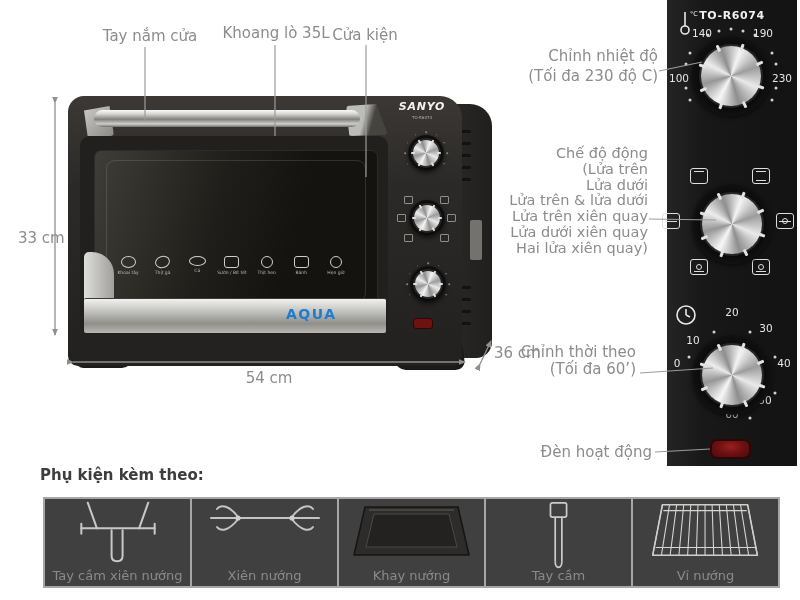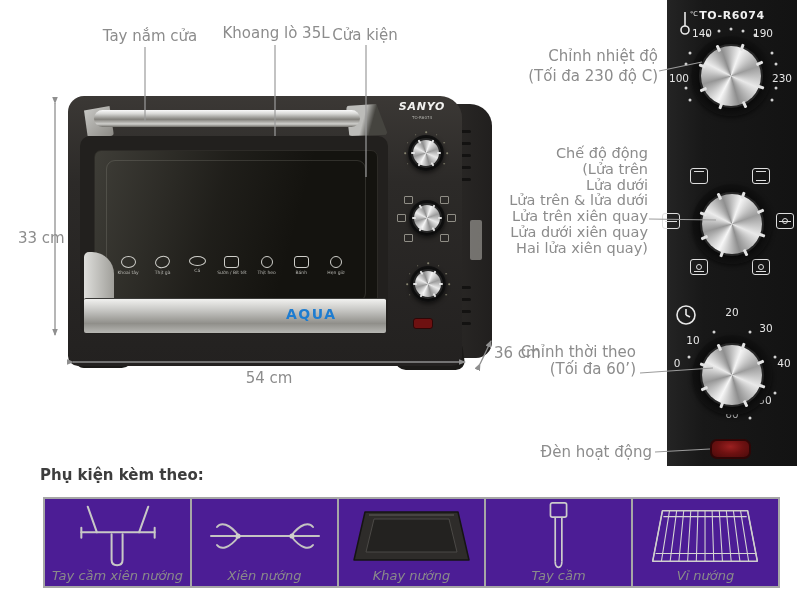--- a/index.html
+++ b/index.html
@@ -64,22 +64,22 @@
   .micon{position:absolute;width:16px;height:14px;border:1.5px solid #dedede;border-radius:3px;}
   .micon .t{position:absolute;left:3px;right:3px;top:2px;border-top:1.5px solid #dedede;}
   .micon .b{position:absolute;left:3px;right:3px;bottom:2px;border-top:1.5px solid #dedede;}
   .micon .m{position:absolute;left:2px;right:2px;top:50%;border-top:1.5px solid #dedede;}
   .micon .c{position:absolute;left:50%;top:50%;width:4px;height:4px;margin:-3px;border:1px solid #dedede;border-radius:50%;}
   .plight{position:absolute;left:43px;top:439px;width:37px;height:16px;border-radius:7px;border:2px solid #2e0606;
           background:radial-gradient(ellipse at 50% 35%,#9b2020 0%,#6e1111 48%,#4a0b0b 100%);}
   
   .acc-title{position:absolute;left:40px;top:466px;font-size:15px;font-weight:bold;color:#3d3d3d;}
   .acc-row{position:absolute;left:43px;top:497px;width:737px;height:91px;display:flex;}
-  .acc-box{position:relative;flex:1;border:2px solid #a6a6a6;background:#4c1d95;display:flex;align-items:center;
-           justify-content:center;font-style:italic;}
+  .acc-box{position:relative;flex:1;border:2px solid #a6a6a6;background:#404040;display:flex;align-items:flex-start;
+           justify-content:center;}
   .acc-box + .acc-box{margin-left:-2px;}
   .acc-lab{position:absolute;left:0;right:0;bottom:3px;text-align:center;font-size:13px;color:#8a8a8a;white-space:nowrap;}
   .acc-img{margin-bottom:14px;}
   svg{display:block;}
 </style>
 </head>
 <body>
 
 <div id="stage">
 

